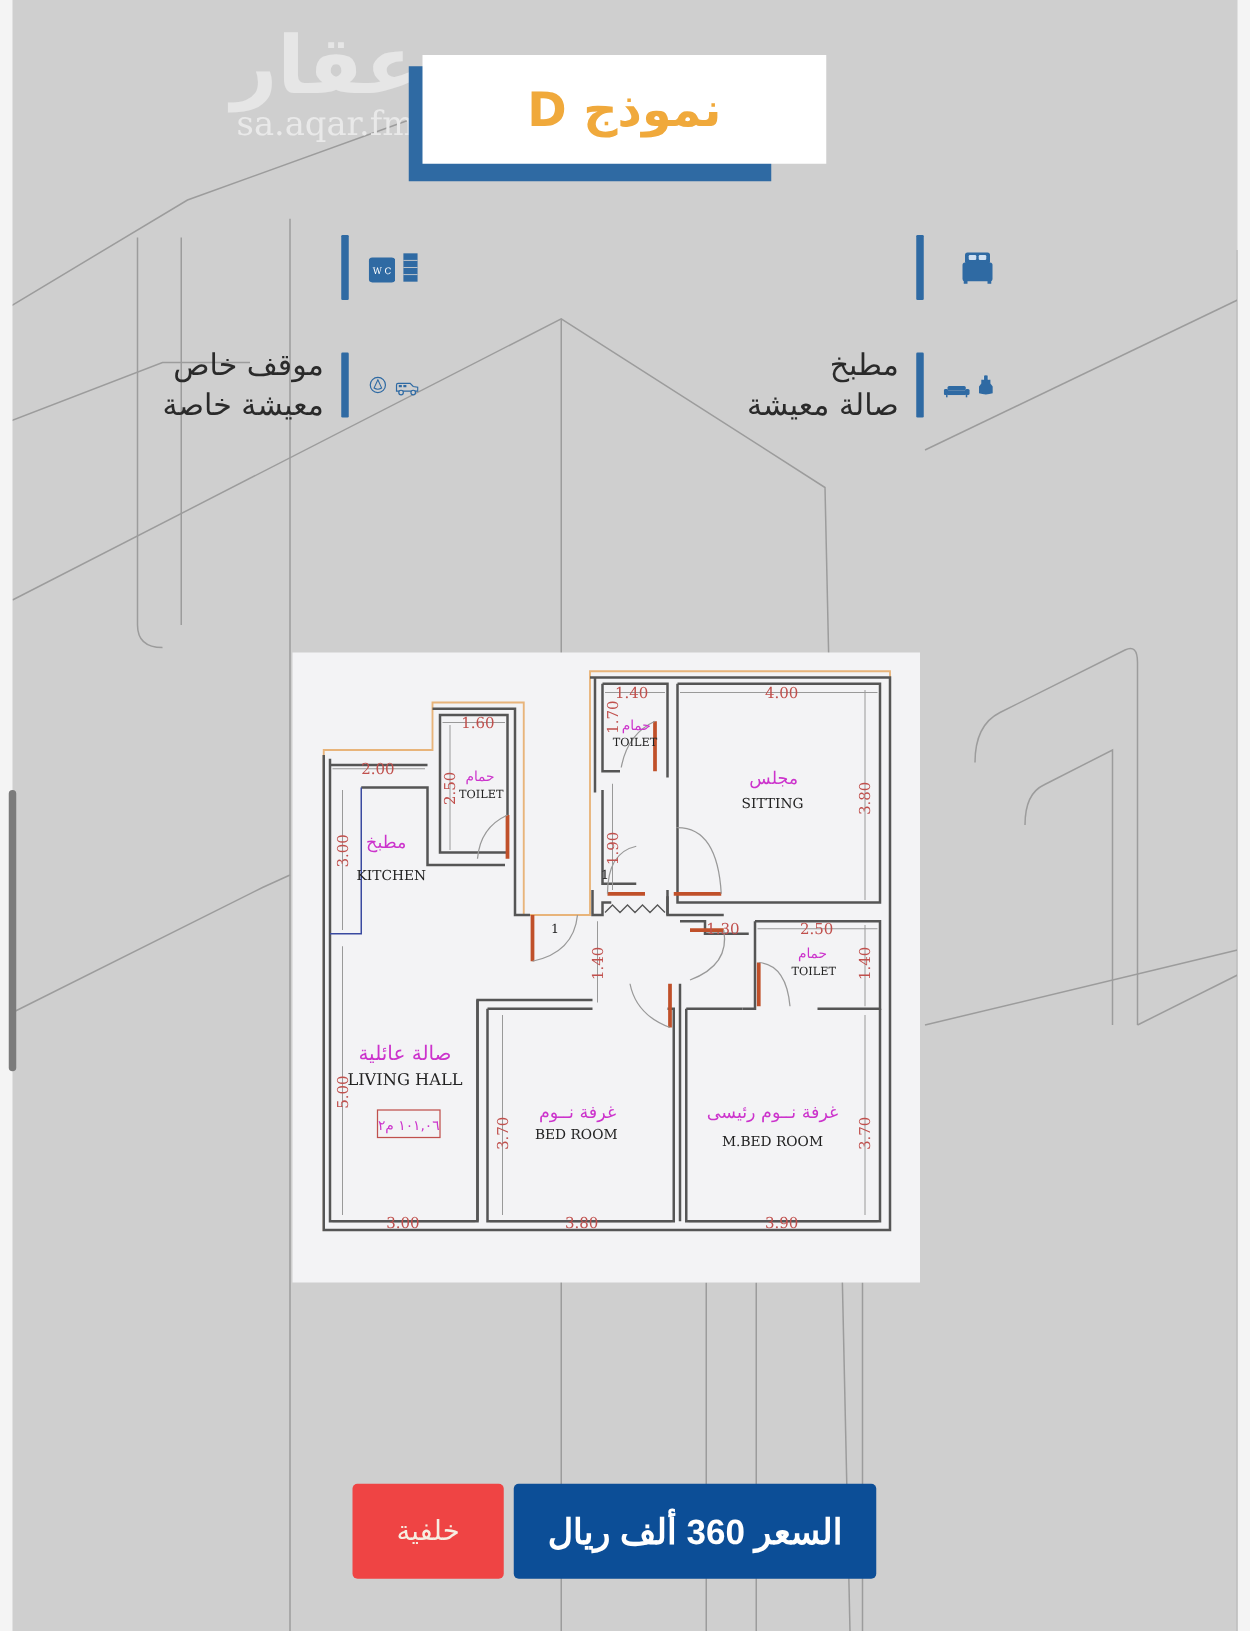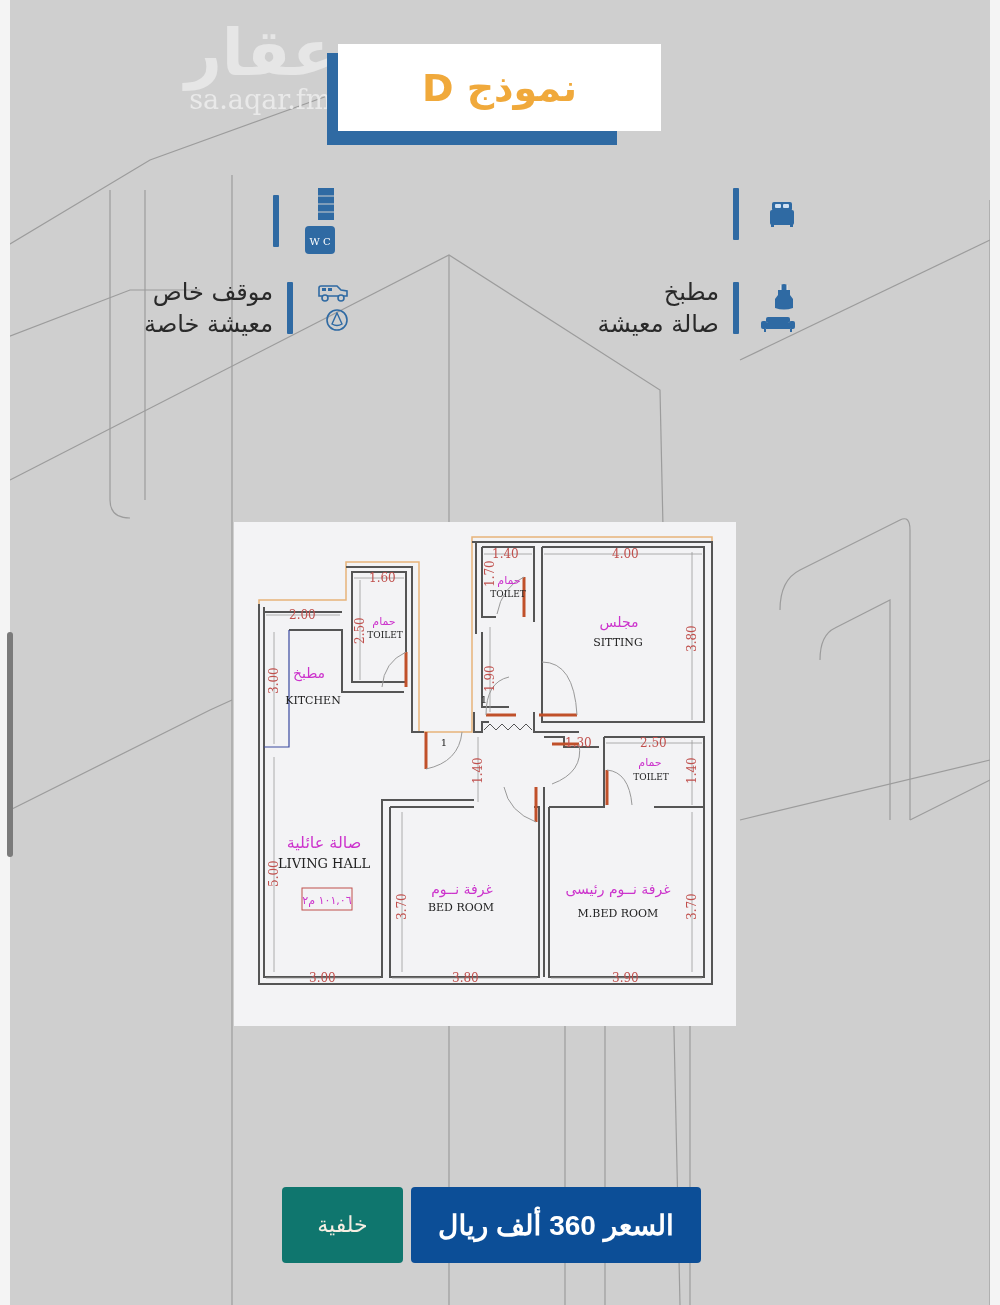--- a/index.html
+++ b/index.html
@@ -16,29 +16,29 @@
   .watermark { position:absolute; left:185px; top:18px; color:#e6e6e6; text-align:center; }
   .watermark .wm-ar { font-size:64px; font-weight:bold; line-height:70px; letter-spacing:2px; }
   .watermark .wm-url { font-family:"DejaVu Serif", serif; font-size:27px; margin-top:-4px; color:#e9e9e9; }
 
   .title-shadow { position:absolute; left:327px; top:53px; width:290px; height:92px; background:#2f6aa3; }
   .title-box { position:absolute; left:338px; top:44px; width:323px; height:87px; background:#ffffff;
     display:flex; align-items:center; justify-content:center; }
   .title-text { font-size:38px; font-weight:bold; color:#f0a93b; direction:rtl; }
 
   .feature { position:absolute; display:flex; align-items:center; direction:rtl; }
-  .feature .icons { width:40px; display:flex; flex-direction:column; align-items:flex-start; gap:6px; }
+  .feature .icons { width:40px; display:flex; flex-direction:row; align-items:flex-end; gap:6px; }
   .feature .bar { width:6px; height:52px; background:#2f6aa3; margin:0 16px 0 14px; border-radius:1px; }
   .feature .lines { display:flex; flex-direction:column; color:#2a2a2a; font-size:24px; line-height:32px; text-align:right; }
   .feature .lines b { font-weight:bold; }
 
   .plan-card { position:absolute; left:234px; top:522px; width:502px; height:504px; background:#f3f3f5; }
   .plan-card svg { position:absolute; left:0; top:0; }
 
-  .btn-gold { position:absolute; left:282px; top:1187px; width:121px; height:76px; background:#0f766e; border-radius:4px;
+  .btn-gold { position:absolute; left:282px; top:1187px; width:121px; height:76px; background:#ef4444; border-radius:4px;
     color:#f6eee2; font-size:22px; display:flex; align-items:center; justify-content:center; border:none; }
   .btn-blue { position:absolute; left:411px; top:1187px; width:290px; height:76px; background:#0c4e97; border-radius:4px;
     color:#ffffff; font-size:28px; font-weight:bold; display:flex; align-items:center; justify-content:center; direction:rtl; border:none; }
 </style>
 </head>
 <body>
 
 <svg class="bg-lines" width="1000" height="1305" viewBox="0 0 1000 1305">
   <g fill="none" stroke="#9c9c9c" stroke-width="1.2">
     <path d="M0 250 L150 160 L330 95"></path>
@@ -120,21 +120,21 @@
       <line x1="1" y1="24" x2="17" y2="24" stroke="#cfcfcf" stroke-width="1"></line>
     </svg>
     <svg width="30" height="28" viewBox="0 0 30 28">
       <rect x="0" y="0" width="30" height="28" rx="4" fill="#2f6aa3"></rect>
       <text x="15" y="19" text-anchor="middle" font-family="DejaVu Serif, serif" font-size="10" fill="#ffffff">W C</text>
     </svg>
   </div>
   <div class="bar"></div>
 </div>
 
-<div class="feature" style="right:651px; top:276px;">
+<div class="feature" style="right:665px; top:276px;">
   <div class="icons">
     <svg width="32" height="18" viewBox="0 0 32 18">
       <path d="M2 12 L2 4 Q2 2 4 2 L20 2 L24 6 L30 7 L30 12 Z" fill="none" stroke="#2f6aa3" stroke-width="1.6"></path>
       <rect x="5" y="4" width="4" height="3" fill="#2f6aa3"></rect>
         <rect x="11" y="4" width="4" height="3" fill="#2f6aa3"></rect>
       <circle cx="8" cy="14" r="3" fill="#cfcfcf" stroke="#2f6aa3" stroke-width="1.6"></circle>
       <circle cx="24" cy="14" r="3" fill="#cfcfcf" stroke="#2f6aa3" stroke-width="1.6"></circle>
     </svg>
     <svg width="24" height="24" viewBox="0 0 24 24">
       <circle cx="12" cy="12" r="10" fill="none" stroke="#2f6aa3" stroke-width="1.6"></circle>

